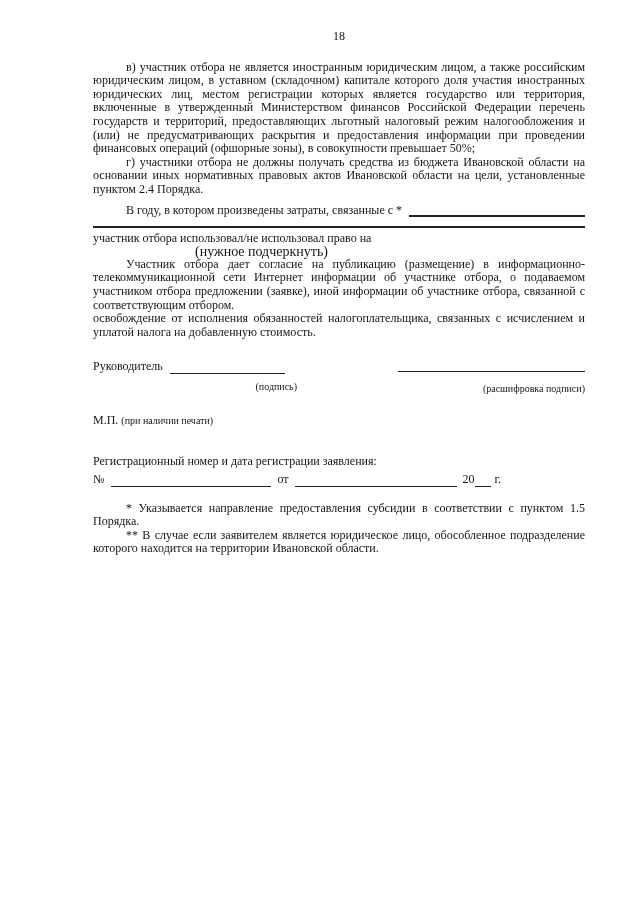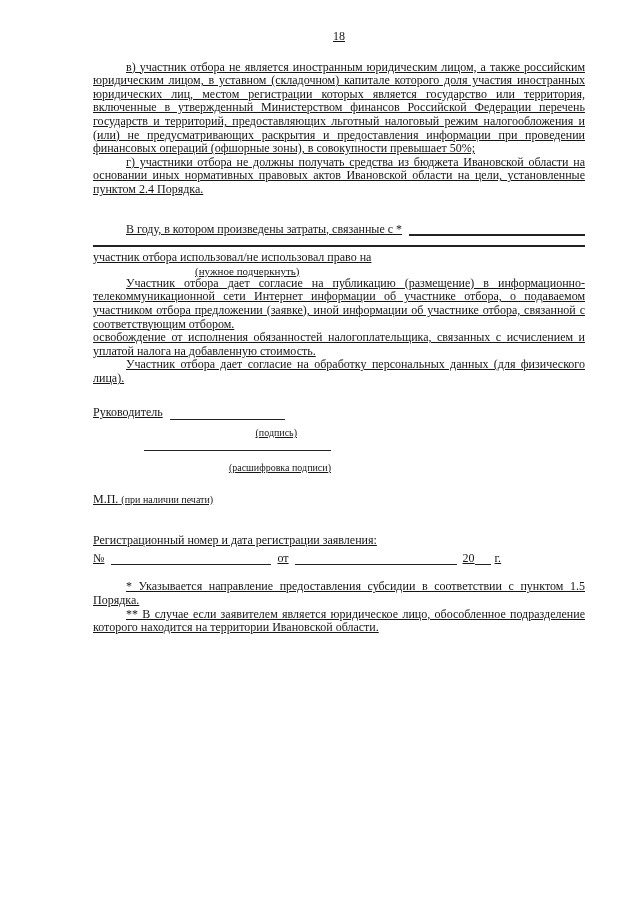--- a/index.html
+++ b/index.html
@@ -11,64 +11,62 @@
     font-family: "Liberation Serif", "DejaVu Serif", serif;
     font-size: 12px;
     line-height: 13.6px;
     color: #151515;
   }
   .page {
     width: 640px;
     height: 905px;
     padding: 30px 55px 0 93px;
     background: #ffffff;
-    text-decoration: underline;
   }
   .page-number {
     text-align: center;
     margin-bottom: 17px;
   }
   .para {
     text-align: justify;
   }
   .indent { text-indent: 33px; }
 
   
   .year-row {
     display: flex;
     align-items: flex-end;
-    margin-top: 26px;
+    margin-top: 7px;
   }
   .year-row .year-text {
     white-space: nowrap;
     padding-left: 33px;
   }
   .blank-fill {
     flex: 1;
     height: 12px;
     margin-left: 7px;
     border-bottom: 2px solid #222;
   }
   
   .rule-line {
     height: 11px;
     border-bottom: 2px solid #222;
     margin-bottom: 4px;
   }
   .small-note {
-    font-size: 11px;
+    font-size: 14px;
     line-height: 12px;
     padding-left: 102px;
   }
 
   
   .sig-block {
     display: flex;
     margin-top: 21px;
-    flex-direction: column;
   }
   .sig-col-1 { width: 297px; }
   .sig-col-2 { margin-left: 51px; width: 187px; }
   .sig-top { display: flex; align-items: flex-end; }
   .sig-label { white-space: nowrap; }
   .u-line {
     display: inline-block;
     height: 12px;
     border-bottom: 1.5px solid #222;
   }
@@ -117,21 +115,20 @@
     <span class="blank-fill"></span>
   </div>
 
   <div class="rule-line"></div>
 
   <div>участник отбора использовал/не использовал право на</div>
   <div class="small-note">(нужное подчеркнуть)</div>
 
   <p class="para indent">Участник отбора дает согласие на публикацию (размещение) в информационно-телекоммуникационной сети Интернет информации об участнике отбора, о подаваемом участником отбора предложении (заявке), иной информации об участнике отбора, связанной с соответствующим отбором.</p>
   <p class="para">освобождение от исполнения обязанностей налогоплательщика, связанных с исчислением и уплатой налога на добавленную стоимость.</p>
-  <p class="para indent">Участник отбора дает согласие на обработку персональных данных (для физического лица).</p>
 
   <div class="sig-block">
     <div class="sig-col-1">
       <div class="sig-top">
         <span class="sig-label">Руководитель</span>
         <span class="u-line"></span>
       </div>
       <div class="sig-caption">(подпись)</div>
     </div>
     <div class="sig-col-2">

